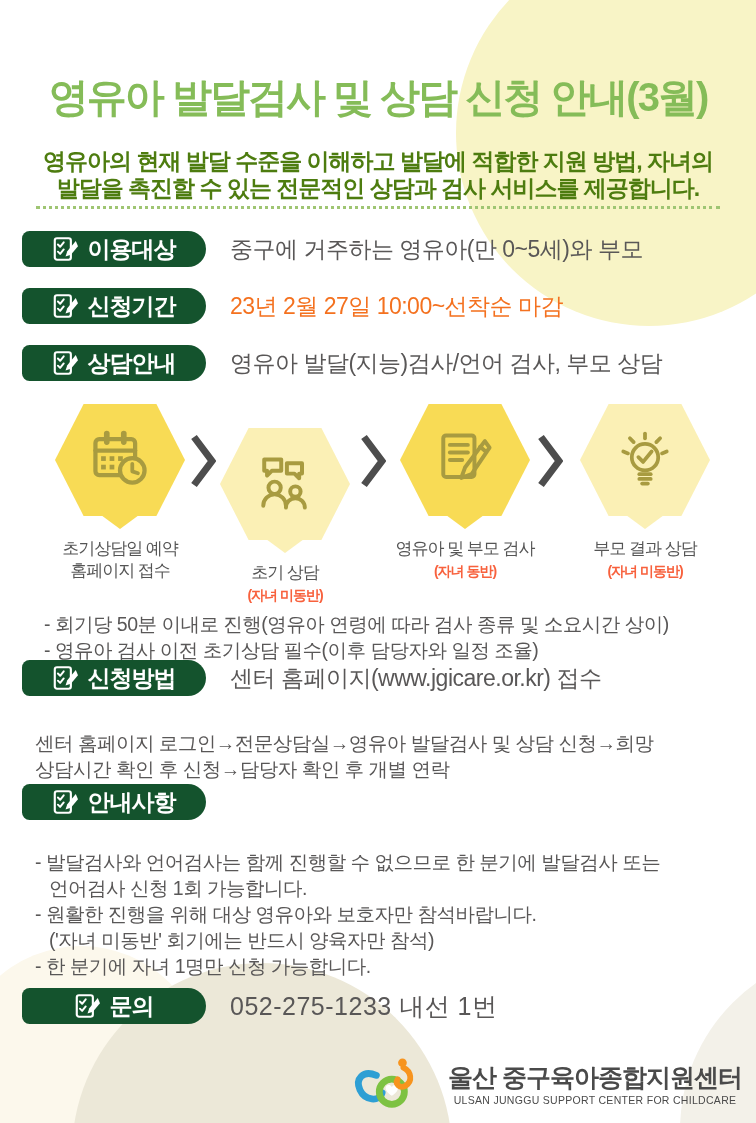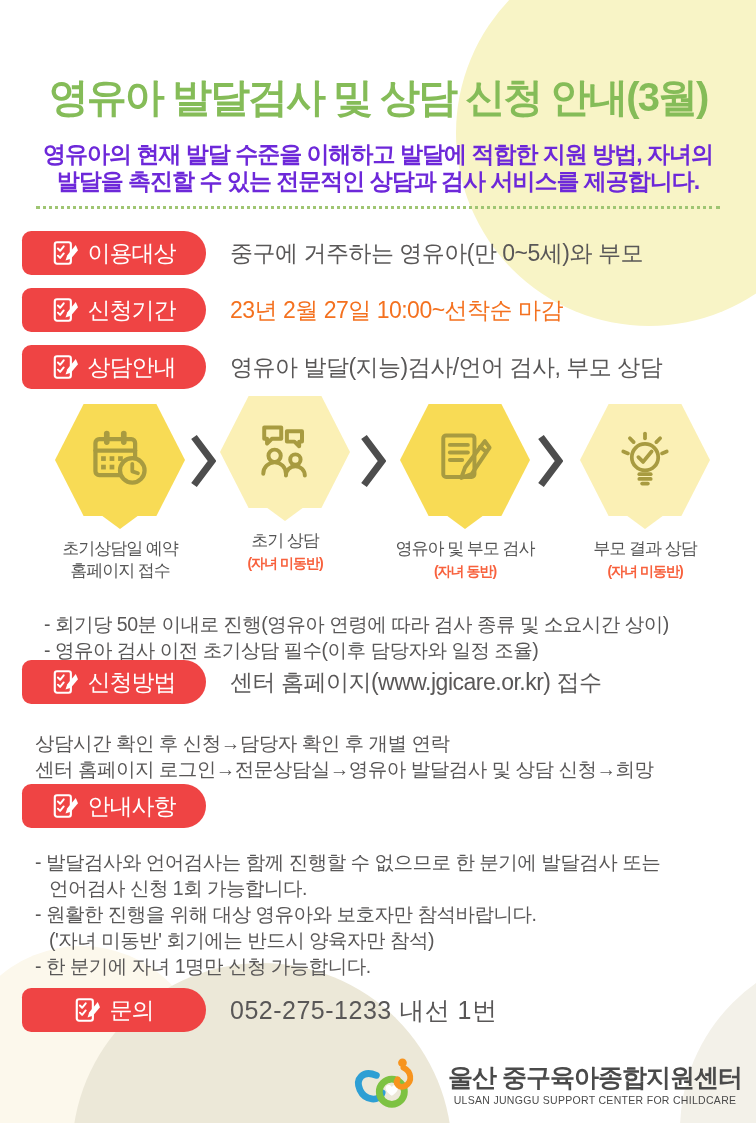--- a/index.html
+++ b/index.html
@@ -9,28 +9,28 @@
   }
   .circle{position:absolute;border-radius:50%;}
   .circle-topright{left:456px;top:-60px;width:386px;height:386px;background:#F8F4C6;z-index:0;}
   .circle-cream{left:-44px;top:946px;width:250px;height:250px;background:#FCF8EC;z-index:0;}
   .circle-beige{left:72px;top:963px;width:380px;height:380px;background:#ECE8D8;z-index:1;}
   .circle-rightpale{left:680px;top:950px;width:360px;height:360px;background:#F3F1E9;z-index:0;}
   .content{position:absolute;inset:0;z-index:2;}
 
   .header{position:absolute;top:70px;left:0;width:756px;text-align:center;}
   .title{font-size:40px;font-weight:900;color:#85BC58;letter-spacing:-2px;margin:0;}
-  .subtitle{margin-top:16px;font-size:23px;font-weight:bold;color:#6d28d9;line-height:1.18;letter-spacing:-1px;}
+  .subtitle{margin-top:23px;font-size:23px;font-weight:bold;color:#4d7c0f;line-height:1.18;letter-spacing:-1px;}
   .dotted-sep{position:absolute;top:206px;left:36px;right:36px;border-top:3px dotted #9FC573;}
 
   .info-row{position:absolute;left:22px;display:flex;align-items:center;}
   .badge{
-    width:184px;height:44px;background:#ef4444;border-radius:10px 24px 24px 10px;
+    width:184px;height:36px;background:#14532d;border-radius:10px 24px 24px 10px;
     display:flex;align-items:center;justify-content:center;gap:10px;flex:0 0 auto;
-    color:#ffffff;font-size:23px;font-weight:normal;letter-spacing:-1px;
+    color:#ffffff;font-size:23px;font-weight:bold;letter-spacing:-1px;
   }
   .row-value{margin-left:24px;font-size:23px;letter-spacing:-0.5px;color:#595757;white-space:nowrap;}
   .row-value.hl{color:#F4711F;}
 
   .step{position:absolute;width:170px;text-align:center;}
   .hex{width:130px;height:112px;margin:0 auto;display:flex;align-items:center;justify-content:center;
        clip-path:polygon(22% 0,78% 0,100% 50%,78% 100%,22% 100%,0 50%);}
   .hex.bright{background:#F8DB55;}
   .hex.pale{background:#FBF0B5;}
   .ptr{width:0;height:0;margin:-1px auto 0;border-left:19px solid transparent;border-right:19px solid transparent;}
@@ -133,21 +133,21 @@
       <div class="step-line">홈페이지 접수</div>
     </div>
   </div>
 
   <div class="chev" style="left:190px">
     <svg width="26" height="56" viewBox="0 0 26 56">
         <polyline points="4,4 22,28 4,52" fill="none" stroke="#4D4D4D" stroke-width="7" stroke-linejoin="miter"></polyline>
       </svg>
   </div>
 
-  <div class="step" style="left:200px;top:396px">
+  <div class="step" style="left:200px;top:428px">
     <div class="hex pale">
       <svg width="68" height="68" viewBox="0 0 72 72">
         <g fill="none" stroke="#A89B40" stroke-width="4.2" stroke-linecap="round" stroke-linejoin="round">
           <path d="M14 10 h18 v12 h-10 l-5 5 v-5 h-3 z"></path>
           <path d="M38 14 h16 v11 h-3 v5 l-5 -5 h-8 z"></path>
           <circle cx="25" cy="40" r="6.5"></circle>
           <path d="M13 59 a12 12 0 0 1 24 0"></path>
           <circle cx="47" cy="44" r="5.5"></circle>
           <path d="M37 61 a10 10 0 0 1 20 0"></path>
         </g>
@@ -228,22 +228,22 @@
         <polyline points="5.5,10 8,12.5 12,7.5" fill="none" stroke="#ffffff" stroke-width="2.2" stroke-linecap="round" stroke-linejoin="round"></polyline>
         <polyline points="5.5,18 8,20.5 12,15.5" fill="none" stroke="#ffffff" stroke-width="2.2" stroke-linecap="round" stroke-linejoin="round"></polyline>
         <path d="M25.5 6 L16 17.5 L14 23.5 L20 21.5 L28 12 Z" fill="#ffffff"></path>
       </svg>
       <span>신청방법</span>
     </div>
     <div class="row-value">센터 홈페이지(www.jgicare.or.kr) 접수</div>
   </div>
 
   <div class="plain-lines" style="top:711px;left:35px">
+    <div>센터 홈페이지 로그인→전문상담실→영유아 발달검사 및 상담 신청→희망</div>
     <div>상담시간 확인 후 신청→담당자 확인 후 개별 연락</div>
-    <div>센터 홈페이지 로그인→전문상담실→영유아 발달검사 및 상담 신청→희망</div>
   </div>
 
   <div class="info-row" style="top:784px">
     <div class="badge">
       <svg width="25" height="28" viewBox="0 0 28 30">
         <rect x="2" y="3" width="18" height="24" rx="2.5" fill="none" stroke="#ffffff" stroke-width="2.4"></rect>
         <polyline points="5.5,10 8,12.5 12,7.5" fill="none" stroke="#ffffff" stroke-width="2.2" stroke-linecap="round" stroke-linejoin="round"></polyline>
         <polyline points="5.5,18 8,20.5 12,15.5" fill="none" stroke="#ffffff" stroke-width="2.2" stroke-linecap="round" stroke-linejoin="round"></polyline>
         <path d="M25.5 6 L16 17.5 L14 23.5 L20 21.5 L28 12 Z" fill="#ffffff"></path>
       </svg>

